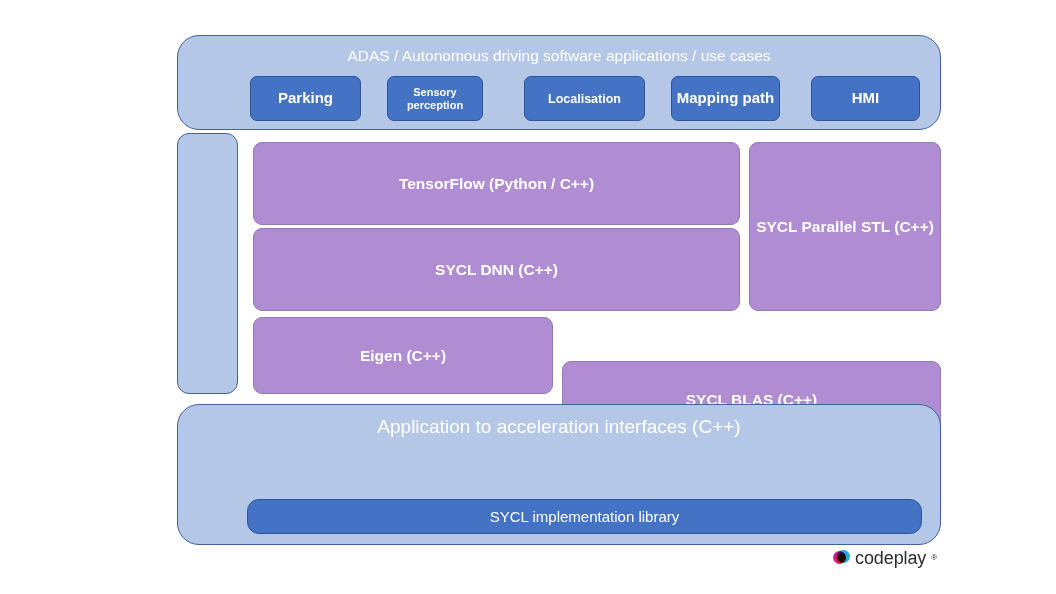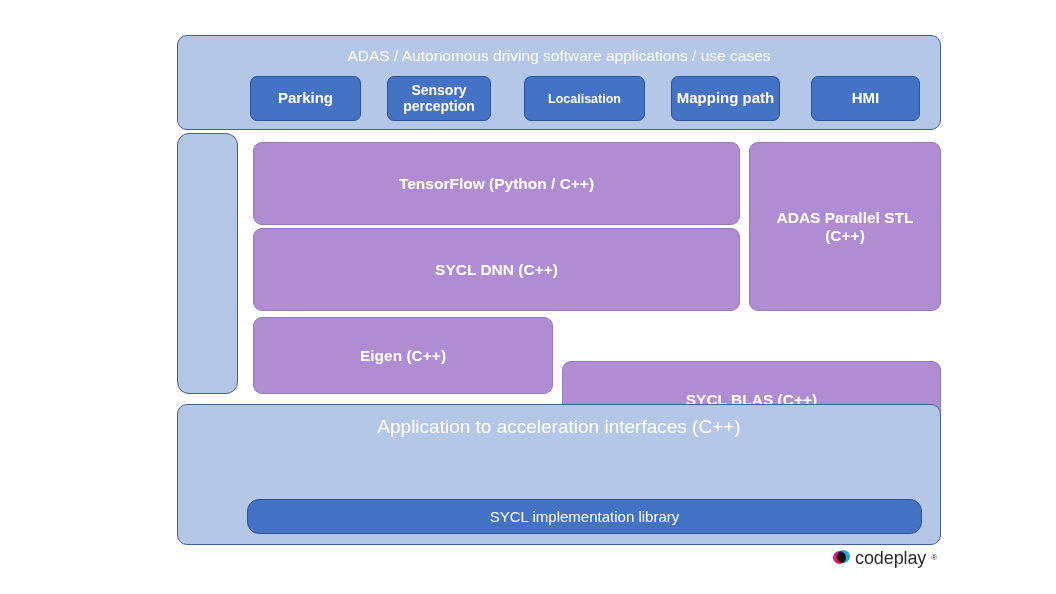--- a/index.html
+++ b/index.html
@@ -20,21 +20,21 @@
     left: 0; top: 0;
     width: 1056px;
     height: 594px;
   }
 
   
   .panel {
     position: absolute;
     background: #b4c7e7;
     border: 1px solid #41629b;
-    border-radius: 10px;
+    border-radius: 22px;
     box-sizing: border-box;
   }
   .appbox {
     position: absolute;
     background: #4472c4;
     border: 1px solid #2f5496;
     border-radius: 7px;
     box-sizing: border-box;
     display: flex;
     align-items: center;
@@ -84,21 +84,21 @@
     white-space: nowrap;
   }
 
   
 
   
   #apps-panel { left: 177px; top: 35px; width: 764px; height: 95px; }
   #apps-panel-title { top: 11px; font-size: 15.5px; }
 
   #app-parking     { left: 250px; top: 76px; width: 111px; height: 45px; font-size: 15px; }
-  #app-sensory     { left: 387px; top: 76px; width: 104px; height: 45px; font-size: 14px; }
+  #app-sensory     { left: 387px; top: 76px; width: 96px; height: 45px; font-size: 11px; }
   #app-localisation{ left: 524px; top: 76px; width: 121px; height: 45px; font-size: 12.5px; }
   #app-mapping     { left: 671px; top: 76px; width: 109px; height: 45px; font-size: 15px; }
   #app-hmi         { left: 811px; top: 76px; width: 109px; height: 45px; font-size: 15px; }
 
   
   #side-rail { left: 177px; top: 133px; width: 61px; height: 261px; border-radius: 12px; }
 
   
   #lib-tensorflow { left: 253px; top: 142px; width: 487px; height: 83px; font-size: 15.5px; }
   #lib-sycldnn    { left: 253px; top: 228px; width: 487px; height: 83px; font-size: 15.5px; }
@@ -184,21 +184,21 @@
 
   <div class="purplebox" id="lib-sycldnn">
     <span>SYCL DNN (C++)</span>
   </div>
 
   <div class="purplebox" id="lib-tensorflow">
     <span>TensorFlow (Python / C++)</span>
   </div>
 
   <div class="purplebox" id="lib-parallelstl">
-    <span>ADAS Parallel STL (C++)</span>
+    <span>SYCL Parallel STL (C++)</span>
   </div>
 
   <div class="purplebox" id="lib-eigen">
     <span>Eigen (C++)</span>
   </div>
 
   <div class="purplebox" id="lib-syclblas">
     <span>SYCL BLAS (C++)</span>
   </div>
 

